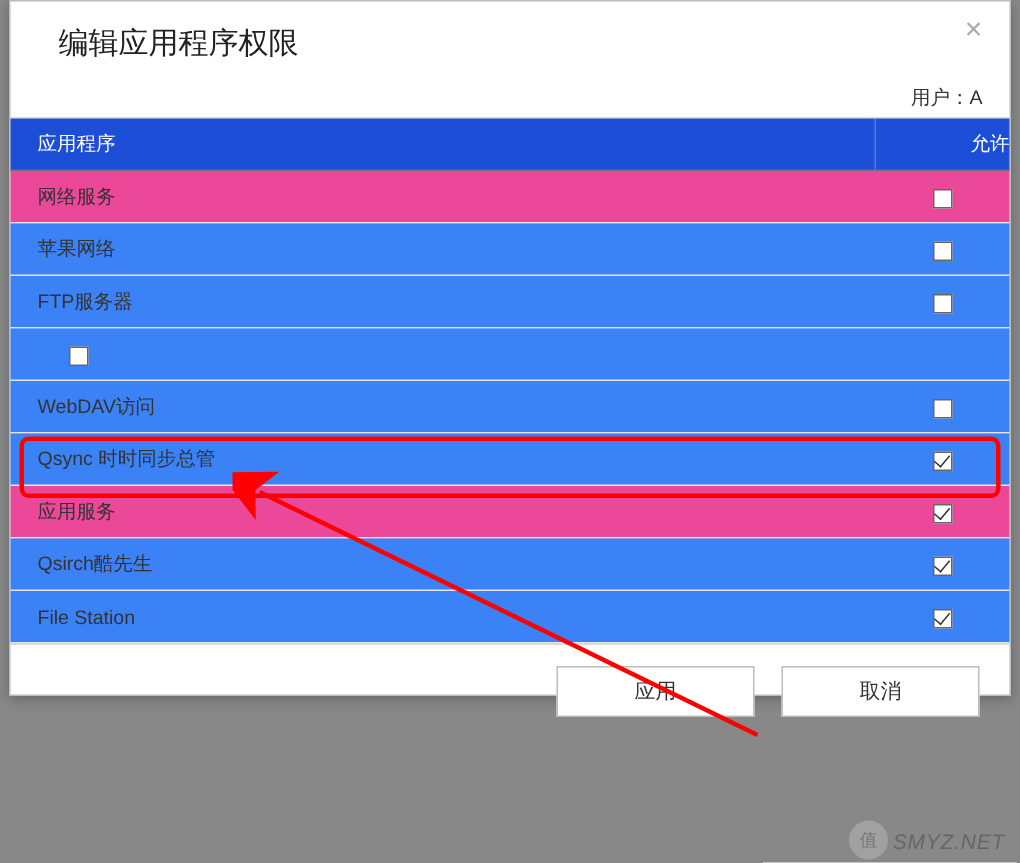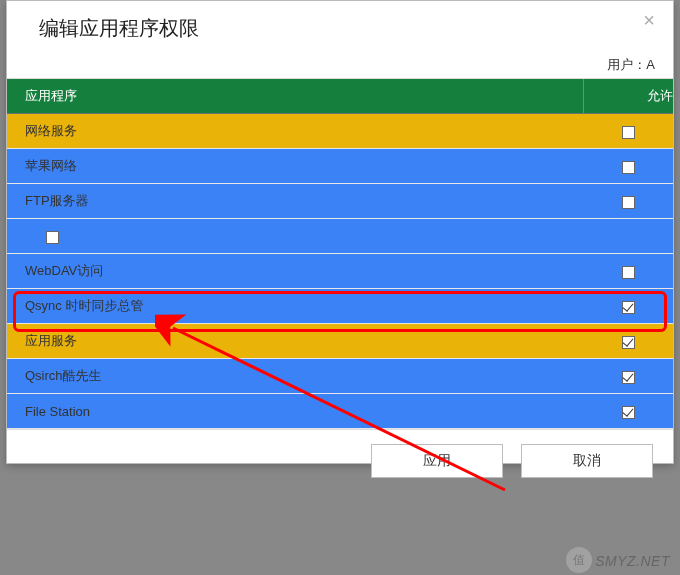--- a/index.html
+++ b/index.html
@@ -47,36 +47,36 @@
       font-size: 13px;
       color: #333;
       text-align: right;
     }
     .tbl {
       border-top: 1px solid #d9d9d9;
       flex: 0 0 auto;
     }
     .tbl-header {
       display: flex;
-      background: #15803d;
+      background: #1d4ed8;
       color: #fff;
       font-size: 13px;
       border-bottom: 1px solid #6f7277;
     }
     .col-app { flex: 1; padding: 8px 10px 8px 18px; }
     .col-allow { width: 90px; text-align: right; padding: 8px 0; border-left: 1px solid rgba(255,255,255,.25); }
     .row {
       display: flex;
       border-bottom: 1px solid #e6e6e6;
       background: #3b82f6;
       align-items: center;
       height: 35px;
     }
     .row.group {
-      background: #eab308;
+      background: #ec4899;
       font-weight: 500;
     }
     .row .col-app { padding: 8px 10px 8px 18px; }
     .row .col-allow { width: 90px; text-align: center; border-left: none; }
     .chk {
       display: inline-block;
       width: 13px; height: 13px;
       border: 1px solid #666;
       vertical-align: middle;
       position: relative;

